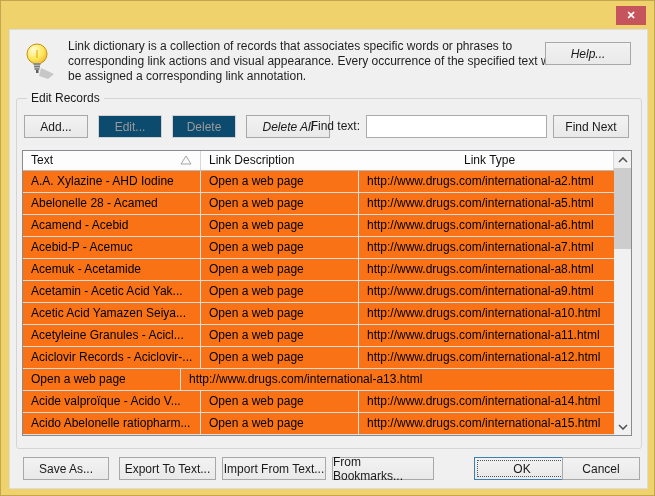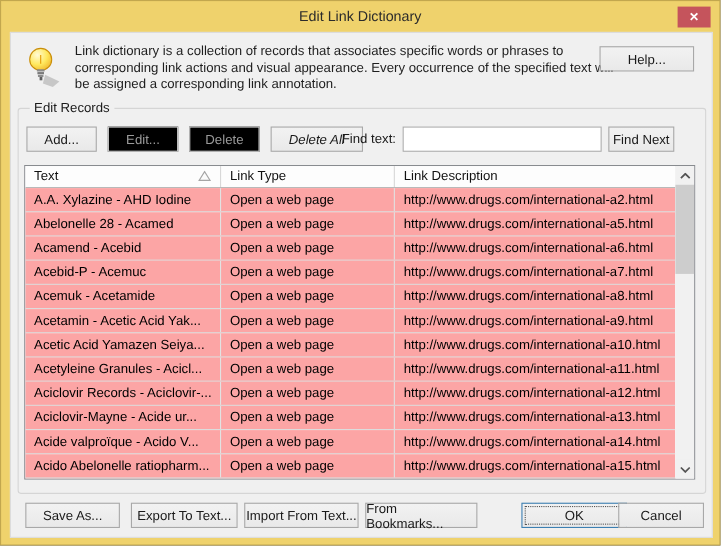--- a/index.html
+++ b/index.html
@@ -16,43 +16,43 @@
 
   
   .client{position:absolute;left:8px;top:28px;width:639px;height:460px;background:#F0F0F0;border:1px solid #DCDCDC;}
 
   
   .bulb{position:absolute;left:14px;top:12px;width:34px;height:38px;}
   .info-text{position:absolute;left:58px;top:9px;width:500px;line-height:15px;color:#1e1e1e;}
   .btn{display:flex;align-items:center;justify-content:center;height:23px;
     background:linear-gradient(#F2F2F2,#E9E9E9);border:1px solid #A8A8A8;border-radius:0;
     font-family:"Liberation Sans",sans-serif;font-size:12px;color:#1a1a1a;cursor:default;}
-  .btn.disabled{background:#000000;border-color:#D2D2D2;color:#9a9a9a;}
-  .help-btn{position:absolute;right:16px;top:12px;width:86px;}
+  .btn.disabled{background:#0c4a6e;border-color:#D2D2D2;color:#9a9a9a;}
+  .help-btn{position:absolute;right:16px;top:12px;width:86px;font-style:italic;}
 
   
   .groupbox{position:absolute;left:6px;top:68px;width:626px;height:351px;border:1px solid #D5D5D5;border-radius:3px;}
   .group-label{position:absolute;left:10px;top:-8px;background:#F0F0F0;padding:0 4px;color:#1a1a1a;}
 
   
   .add-btn{position:absolute;left:14px;top:85px;width:64px;}
   .edit-btn{position:absolute;left:88px;top:85px;width:64px;}
   .delete-btn{position:absolute;left:162px;top:85px;width:64px;}
   .delete-all-btn{position:absolute;left:236px;top:85px;width:84px;font-style:italic;}
   .find-label{position:absolute;left:300px;top:89px;width:50px;text-align:right;}
   .find-input{position:absolute;left:356px;top:85px;width:181px;height:23px;border:1px solid #ABABAB;background:#fff;
     font-family:"Liberation Sans",sans-serif;font-size:12px;padding:0 4px;}
-  .find-next-btn{position:absolute;left:543px;top:85px;width:60px;}
+  .find-next-btn{position:absolute;left:543px;top:85px;width:76px;}
 
   
   .table{position:absolute;left:12px;top:120px;width:610px;height:286px;background:#fff;border:1px solid #888B8F;display:flex;}
   .tmain{flex:1;display:flex;flex-direction:column;overflow:hidden;}
   .thead{display:flex;height:20px;background:#FDFDFD;border-bottom:1px solid #B9B9B9;flex:none;}
   .hcell{position:relative;padding:2px 0 0 8px;border-right:1px solid #D8D8D8;color:#111;}
-  .trow{display:flex;height:22px;flex:none;border-bottom:1px solid #DCDCDC;background:#fca5a5;}
+  .trow{display:flex;height:22px;flex:none;border-bottom:1px solid #DCDCDC;background:#f97316;}
   .cell{padding:3px 0 0 8px;border-right:1px solid #E2E2E2;white-space:nowrap;overflow:hidden;color:#000;}
   .col-text{width:178px;flex:none;}
   .col-type{width:158px;flex:none;}
   .col-desc{flex:1;border-right:none;}
   .sort-tri{position:absolute;right:8px;top:4px;}
 
   
   .vscroll{width:17px;flex:none;background:#F1F1F1;display:flex;flex-direction:column;}
   .sb-arrow{height:17px;flex:none;display:flex;align-items:center;justify-content:center;background:#F1F1F1;}
   .sb-track{flex:1;position:relative;}
@@ -67,21 +67,20 @@
   .cancel-btn{position:absolute;left:552px;top:427px;width:78px;}
 
   .icon{display:inline-flex;}
 </style>
 </head>
 <body>
 
 <div class="window">
 
   <div class="titlebar">
-    <div class="title">Edit Link Dictionary</div>
     <div class="close-btn">
       <span class="icon">✕</span>
     </div>
   </div>
 
   <div class="client">
 
     <svg class="bulb" viewBox="0 0 34 38">
       <defs>
         <radialGradient id="bg1" cx="35%" cy="30%" r="80%">
@@ -119,22 +118,22 @@
 
     <div class="table">
       <div class="tmain">
         <div class="thead">
           <div class="hcell col-text">
             <span>Text</span>
             <svg class="sort-tri" width="12" height="10" viewBox="0 0 12 10">
               <polygon points="6,1 11,9 1,9" fill="#FBFBFB" stroke="#A5A5A5" stroke-width="1"></polygon>
             </svg>
           </div>
+          <div class="hcell col-desc">Link Description</div>
           <div class="hcell col-type">Link Type</div>
-          <div class="hcell col-desc">Link Description</div>
         </div>
         <div>
             <div class="trow">
               <div class="cell col-text">A.A. Xylazine - AHD Iodine</div>
               <div class="cell col-type">Open a web page</div>
               <div class="cell col-desc">http://www.drugs.com/international-a2.html</div>
             </div>
             <div class="trow">
               <div class="cell col-text">Abelonelle 28 - Acamed</div>
               <div class="cell col-type">Open a web page</div>
@@ -169,21 +168,20 @@
               <div class="cell col-text">Acetyleine Granules - Acicl...</div>
               <div class="cell col-type">Open a web page</div>
               <div class="cell col-desc">http://www.drugs.com/international-a11.html</div>
             </div>
             <div class="trow">
               <div class="cell col-text">Aciclovir Records - Aciclovir-...</div>
               <div class="cell col-type">Open a web page</div>
               <div class="cell col-desc">http://www.drugs.com/international-a12.html</div>
             </div>
             <div class="trow">
-              <div class="cell col-text">Aciclovir-Mayne - Acide ur...</div>
               <div class="cell col-type">Open a web page</div>
               <div class="cell col-desc">http://www.drugs.com/international-a13.html</div>
             </div>
             <div class="trow">
               <div class="cell col-text">Acide valproïque - Acido V...</div>
               <div class="cell col-type">Open a web page</div>
               <div class="cell col-desc">http://www.drugs.com/international-a14.html</div>
             </div>
             <div class="trow">
               <div class="cell col-text">Acido Abelonelle ratiopharm...</div>

